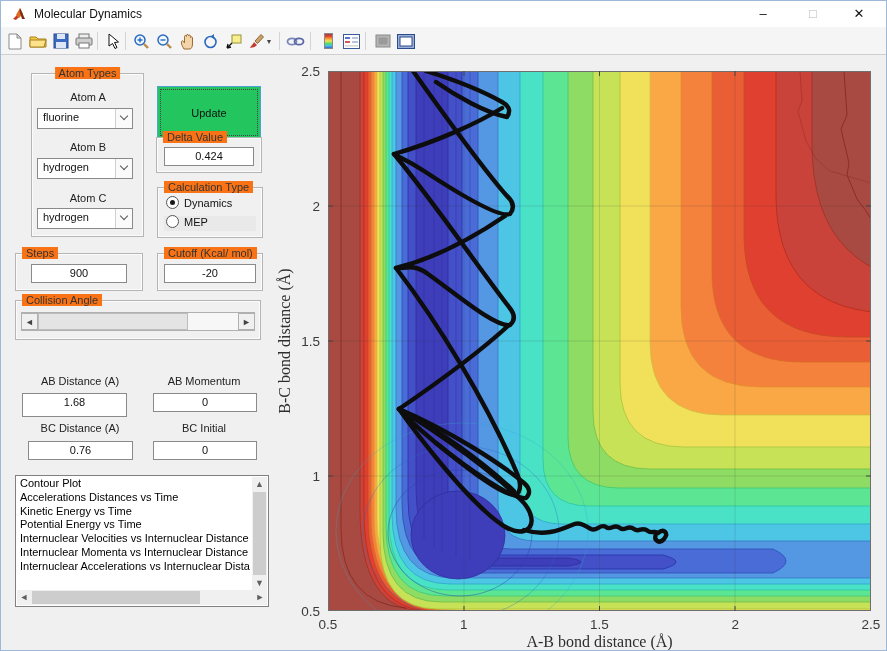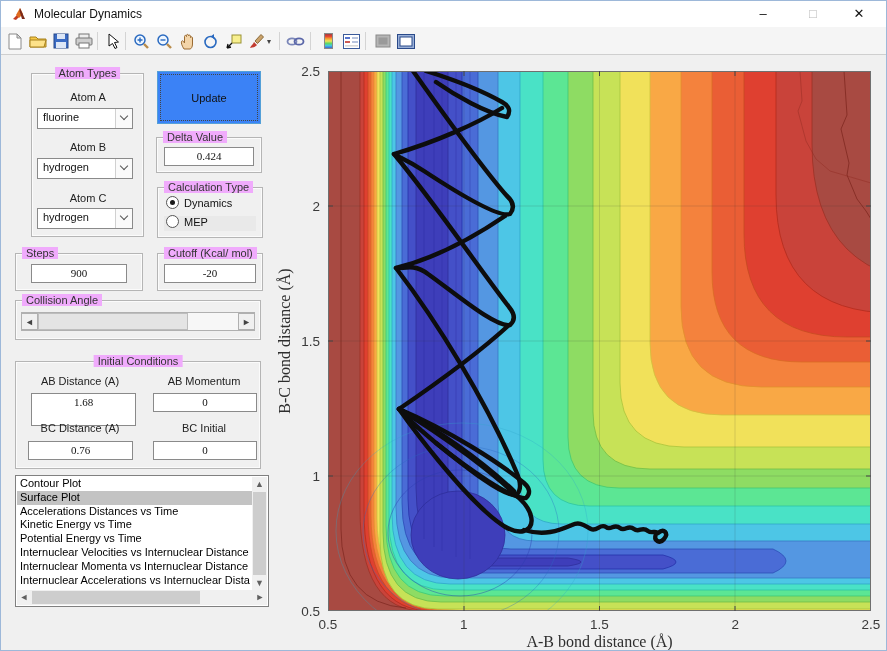--- a/index.html
+++ b/index.html
@@ -17,33 +17,33 @@
   .toolbar { position:absolute; left:0; top:26px; width:100%; height:28px; background:#f5f5f5; border-bottom:1px solid #cfcfcf; }
   .tb { position:absolute; top:4px; width:20px; height:20px; display:flex; align-items:center; justify-content:center; }
   .tb svg { display:block; }
   .tbsep { position:absolute; top:5px; width:1px; height:18px; background:#d4d4d4; }
   .colorbar-ico { width:9px; height:16px; border:1px solid #888;
     background:linear-gradient(to bottom,#a04040,#e84030,#f5a030,#f2e25c,#60d860,#40c8e0,#4060d8); }
   .dropdown-caret { font-size:8px; color:#444; }
 
   
   .gbox { position:absolute; border:1px solid #b5b5b5; box-shadow:inset 0 0 0 1px #fbfbfb; }
-  .gbox>.gtitle { position:absolute; top:-7px; font-size:11px; color:#333; background:#f0abfc; padding:0 4px; white-space:nowrap; }
+  .gbox>.gtitle { position:absolute; top:-7px; font-size:11px; color:#333; background:#f97316; padding:0 4px; white-space:nowrap; }
   .gtitle.center { left:50%; transform:translateX(-50%); }
   .gtitle.left { left:6px; }
   .lbl { position:absolute; font-size:11px; color:#222; white-space:nowrap; }
   .lbl.c { transform:translateX(-50%); }
   .edit { position:absolute; background:#fff; border:1px solid #8a8a8a; font-size:11px; color:#111;
-          text-align:center; line-height:17px;font-family:Liberation Serif, serif; }
+          text-align:center; line-height:17px; }
   .combo { position:absolute; background:#fff; border:1px solid #8a8a8a; font-size:11px; color:#111; }
   .combo .cv { position:absolute; left:5px; top:2px; }
   .combo .carea { position:absolute; right:0; top:0; width:17px; height:100%; border-left:1px solid #d0d0d0; background:#fafafa; }
   .chev { position:absolute; right:5px; top:6px; width:6px; height:6px; border-right:1.4px solid #555; border-bottom:1.4px solid #555; transform:rotate(45deg); margin-top:-2px; }
-  .btn-update { position:absolute; background:#3b82f6; border:1px solid #54a0d8; outline:1px dotted #444; outline-offset:-4px;
-                font-size:11px; color:#111; text-align:center; }
+  .btn-update { position:absolute; background:#22c55e; border:1px solid #54a0d8; outline:1px dotted #444; outline-offset:-4px;
+                font-size:11px; color:#111; text-align:center;margin-top:15px; }
   .radio { position:absolute; display:flex; align-items:center; gap:5px; font-size:11px; color:#111; }
   .rcirc { width:13px; height:13px; border:1px solid #555; border-radius:50%; background:#fff; position:relative; }
   .rcirc.on::after { content:""; position:absolute; left:3px; top:3px; width:5px; height:5px; border-radius:50%; background:#1a1a1a; }
   .mep-strip { position:absolute; background:#e9e9e9; }
 
   
   .slider { position:absolute; border:1px solid #b0b0b0; background:#f7f7f7; }
   .sl-arrow { position:absolute; top:0; width:17px; height:100%; background:#f0f0f0; border:1px solid #b0b0b0; color:#444;
               font-size:9px; text-align:center; line-height:17px; }
   .sl-thumb { position:absolute; top:0; height:100%; background:#e4e4e4; border:1px solid #bdbdbd; }
@@ -250,36 +250,32 @@
 
   <div class="gbox" style="left:14px;top:299px;width:246px;height:40px">
     <span class="gtitle left">Collision Angle</span>
   </div>
   <div class="slider" style="left:20px;top:311px;width:234px;height:19px">
     <div class="sl-arrow" style="left:-1px">◄</div>
     <div class="sl-thumb" style="left:16px;width:150px"></div>
     <div class="sl-arrow" style="right:-1px">►</div>
   </div>
 
-  <div class="gbox" style="left:14px;top:360px;width:246px;height:108px">
-    <span class="gtitle center">Initial Conditions</span>
-  </div>
   <span class="lbl c" style="left:79px;top:374px">AB Distance (A)</span>
   <span class="lbl c" style="left:203px;top:374px">AB Momentum</span>
-  <div class="edit" style="left:30px;top:392px;width:105px;height:33px">1.68</div>
+  <div class="edit" style="left:21px;top:392px;width:105px;height:24px">1.68</div>
   <div class="edit" style="left:152px;top:392px;width:104px;height:19px">0</div>
   <span class="lbl c" style="left:79px;top:421px">BC Distance (A)</span>
   <span class="lbl c" style="left:203px;top:421px">BC Initial</span>
   <div class="edit" style="left:27px;top:440px;width:105px;height:19px">0.76</div>
   <div class="edit" style="left:152px;top:440px;width:104px;height:19px">0</div>
 
   <div class="listbox" style="left:14px;top:474px;width:254px;height:132px">
     <div class="lb-inner">
         <div class="lb-item">Contour Plot</div>
-        <div class="lb-item sel">Surface Plot</div>
         <div class="lb-item">Accelerations Distances vs Time</div>
         <div class="lb-item">Kinetic Energy vs Time</div>
         <div class="lb-item">Potential Energy vs Time</div>
         <div class="lb-item">Internuclear Velocities vs Internuclear Distance</div>
         <div class="lb-item">Internuclear Momenta vs Internuclear Distance</div>
         <div class="lb-item">Internuclear Accelerations vs Internuclear Dista</div>
       </div>
     <div class="vsb">
       <div class="sb-btn" style="top:0;left:0;right:0;height:14px;line-height:14px">▲</div>
       <div class="sb-thumb" style="left:1px;right:1px;top:15px;bottom:15px"></div>

